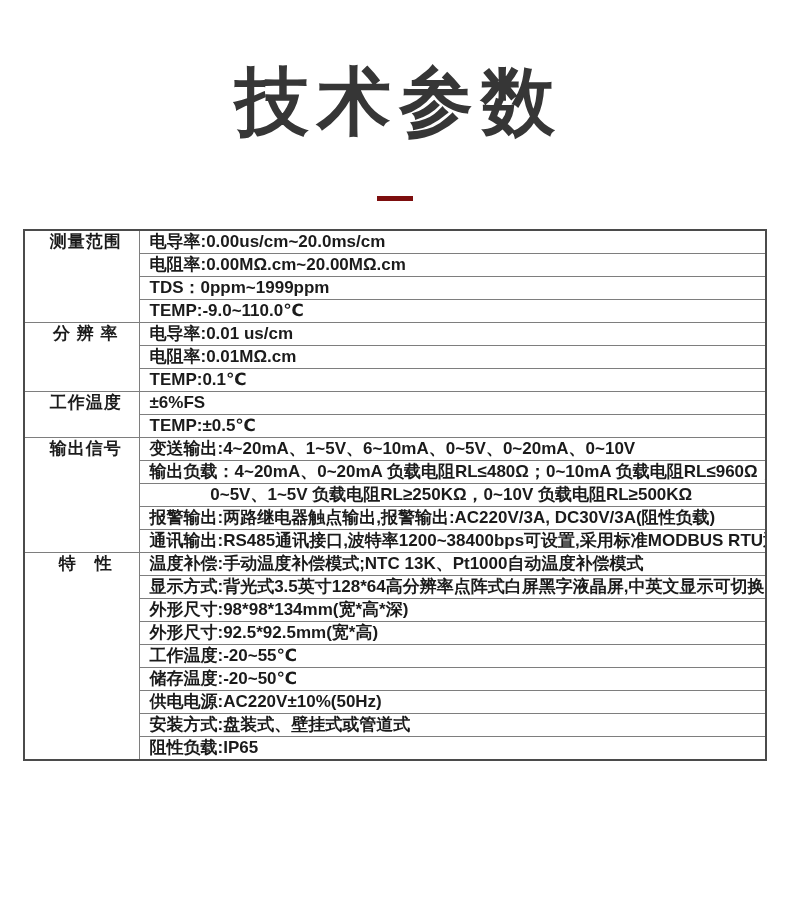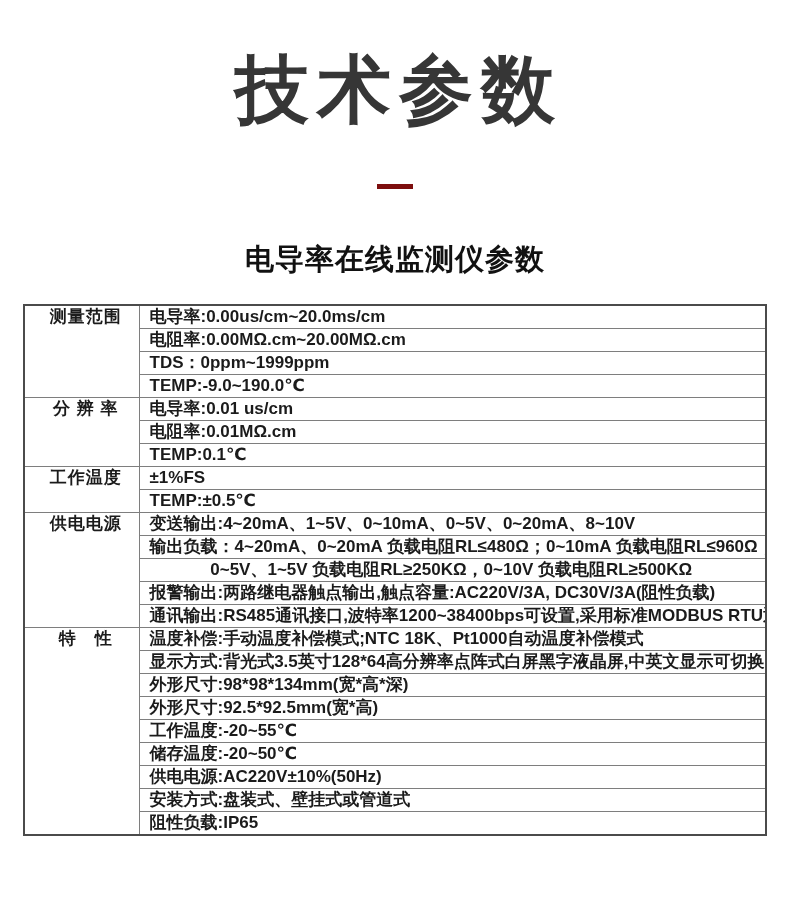--- a/index.html
+++ b/index.html
@@ -6,21 +6,21 @@
   html, body {
     margin: 0; padding: 0;
     background: #ffffff;
     width: 790px; height: 919px;
     font-family: "Liberation Sans", "DejaVu Sans", sans-serif;
     overflow: hidden;
   }
   .page { width: 790px; height: 919px; position: relative; }
 
   .main-title {
-    margin: 4px; padding-top: 44px;
+    margin: 16px; padding-top: 44px;
     text-align: center;
     font-size: 74px; line-height: 84px;
     font-weight: 900;
     color: #363636;
     letter-spacing: 8px;
     text-indent: 8px; 
   }
   .title-dash {
     width: 36px; height: 5px;
     margin: 52px auto 0 auto;
@@ -66,73 +66,72 @@
   }
 </style>
 </head>
 <body>
 
 <div class="page">
   <h1 class="main-title">技术参数</h1>
 
   <div class="title-dash" style="background: rgb(125, 14, 14);"></div>
 
-  <h2 class="section-title">电导率在线监测仪参数</h2>
 
   <table class="spec-table">
     <tbody>
         <tr>
           <td class="label-cell" rowspan="4">测量范围</td>
           <td class="value-cell">电导率:0.00us/cm~20.0ms/cm</td>
         </tr>
         <tr>
           <td class="value-cell">电阻率:0.00MΩ.cm~20.00MΩ.cm</td>
         </tr>
         <tr>
           <td class="value-cell">TDS：0ppm~1999ppm</td>
         </tr>
         <tr>
-          <td class="value-cell">TEMP:-9.0~190.0℃</td>
+          <td class="value-cell">TEMP:-9.0~110.0℃</td>
         </tr>
         <tr>
           <td class="label-cell" rowspan="3">分 辨 率</td>
           <td class="value-cell">电导率:0.01 us/cm</td>
         </tr>
         <tr>
           <td class="value-cell">电阻率:0.01MΩ.cm</td>
         </tr>
         <tr>
           <td class="value-cell">TEMP:0.1℃</td>
         </tr>
         <tr>
           <td class="label-cell" rowspan="2">工作温度</td>
-          <td class="value-cell">±1%FS</td>
+          <td class="value-cell">±6%FS</td>
         </tr>
         <tr>
           <td class="value-cell">TEMP:±0.5℃</td>
         </tr>
         <tr>
-          <td class="label-cell" rowspan="5">供电电源</td>
-          <td class="value-cell">变送输出:4~20mA、1~5V、0~10mA、0~5V、0~20mA、8~10V</td>
+          <td class="label-cell" rowspan="5">输出信号</td>
+          <td class="value-cell">变送输出:4~20mA、1~5V、6~10mA、0~5V、0~20mA、0~10V</td>
         </tr>
         <tr>
           <td class="value-cell">输出负载：4~20mA、0~20mA 负载电阻RL≤480Ω；0~10mA 负载电阻RL≤960Ω；</td>
         </tr>
         <tr>
           <td class="value-cell center">0~5V、1~5V 负载电阻RL≥250KΩ，0~10V 负载电阻RL≥500KΩ</td>
         </tr>
         <tr>
-          <td class="value-cell">报警输出:两路继电器触点输出,触点容量:AC220V/3A, DC30V/3A(阻性负载)</td>
+          <td class="value-cell">报警输出:两路继电器触点输出,报警输出:AC220V/3A, DC30V/3A(阻性负载)</td>
         </tr>
         <tr>
           <td class="value-cell">通讯输出:RS485通讯接口,波特率1200~38400bps可设置,采用标准MODBUS RTU通讯协议</td>
         </tr>
         <tr>
           <td class="label-cell" rowspan="9">特　性</td>
-          <td class="value-cell">温度补偿:手动温度补偿模式;NTC 18K、Pt1000自动温度补偿模式</td>
+          <td class="value-cell">温度补偿:手动温度补偿模式;NTC 13K、Pt1000自动温度补偿模式</td>
         </tr>
         <tr>
           <td class="value-cell">显示方式:背光式3.5英寸128*64高分辨率点阵式白屏黑字液晶屏,中英文显示可切换</td>
         </tr>
         <tr>
           <td class="value-cell">外形尺寸:98*98*134mm(宽*高*深)</td>
         </tr>
         <tr>
           <td class="value-cell">外形尺寸:92.5*92.5mm(宽*高)</td>
         </tr>

